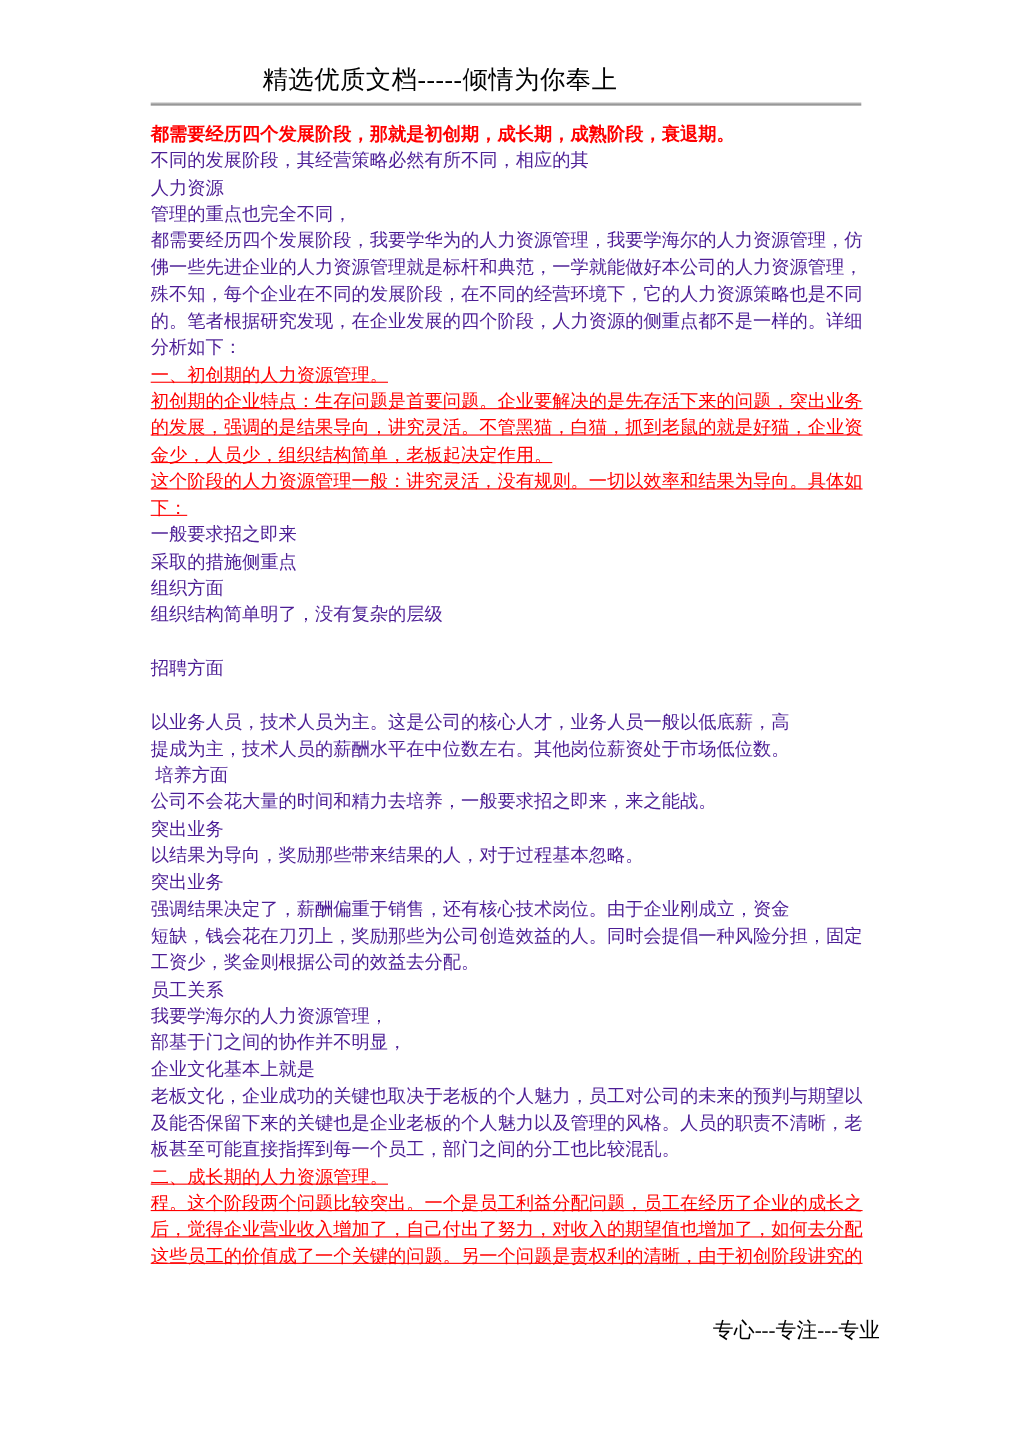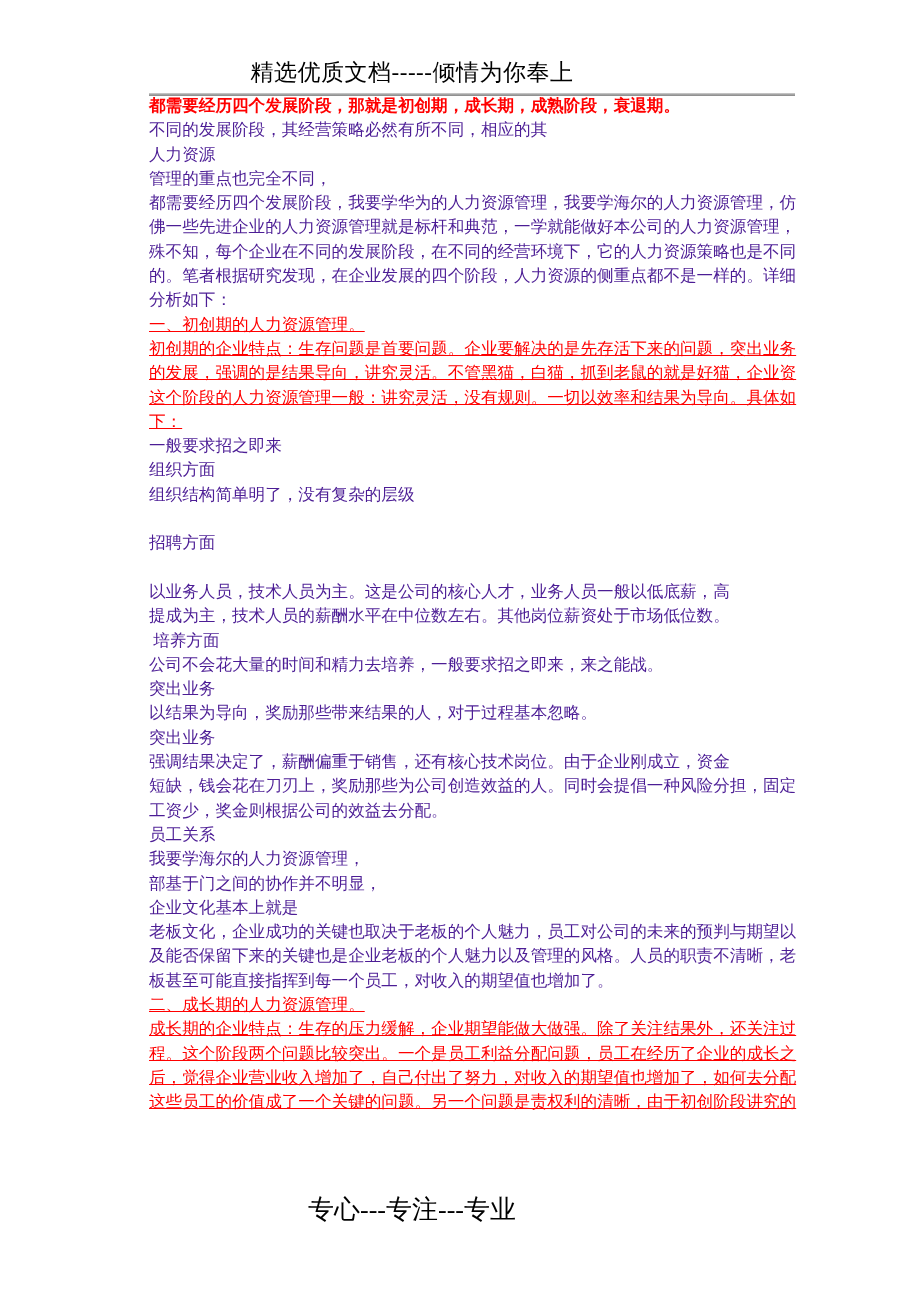--- a/index.html
+++ b/index.html
@@ -8,21 +8,20 @@
     background: #ffffff;
   }
   .page {
     position: relative;
     width: 800px;
     height: 1302px;
     background: #ffffff;
     overflow: hidden;
     font-family: "Liberation Serif", "DejaVu Serif", serif;
     color: #000000;
-    margin-left: 12px;
   }
   .doc-header-title {
     position: absolute;
     top: 58px;
     left: 0;
     width: 100%;
     text-align: center;
     font-size: 23px;
     line-height: 30px;
     color: #000000;
@@ -32,40 +31,40 @@
   .doc-header-rule {
     position: absolute;
     top: 93px;
     left: 137px;
     width: 646px;
     height: 3px;
     background: linear-gradient(to bottom, #d2d2d2 0%, #9a9a9a 60%, #8a8a8a 100%);
   }
   .doc-body {
     position: absolute;
-    top: 94px;
+    top: 110px;
     left: 137px;
     width: 660px;
   }
   .line {
     height: 24.3px;
     line-height: 24.3px;
     font-size: 16.6px;
     white-space: pre;
     color: #4c1d95;
   }
   .line.red { color: #ff0000; text-decoration: underline; }
   .line.red-bold { color: #ff0000; font-weight: bold; }
   .doc-footer-text {
     position: absolute;
     top: 1198px;
     left: 0;
     width: 100%;
-    text-align: center;
-    font-size: 26px;
+    text-align: right;
+    font-size: 19px;
     line-height: 24px;
     color: #000000;
     white-space: pre;
   }
 </style>
 </head>
 <body>
 
 <div class="page">
   <div class="doc-header-title">精选优质文档-----倾情为你奉上</div>
@@ -76,23 +75,25 @@
       <div class="line black">人力资源</div>
       <div class="line black">管理的重点也完全不同，</div>
       <div class="line black">都需要经历四个发展阶段，我要学华为的人力资源管理，我要学海尔的人力资源管理，仿</div>
       <div class="line black">佛一些先进企业的人力资源管理就是标杆和典范，一学就能做好本公司的人力资源管理，</div>
       <div class="line black">殊不知，每个企业在不同的发展阶段，在不同的经营环境下，它的人力资源策略也是不同</div>
       <div class="line black">的。笔者根据研究发现，在企业发展的四个阶段，人力资源的侧重点都不是一样的。详细</div>
       <div class="line black">分析如下：</div>
       <div class="line red">一、初创期的人力资源管理。</div>
       <div class="line red">初创期的企业特点：生存问题是首要问题。企业要解决的是先存活下来的问题，突出业务</div>
       <div class="line red">的发展，强调的是结果导向，讲究灵活。不管黑猫，白猫，抓到老鼠的就是好猫，企业资</div>
+      <div class="line red">金少，人员少，组织结构简单，老板起决定作用。</div>
       <div class="line red">这个阶段的人力资源管理一般：讲究灵活，没有规则。一切以效率和结果为导向。具体如</div>
       <div class="line red">下：</div>
       <div class="line black">一般要求招之即来</div>
+      <div class="line black">采取的措施侧重点</div>
       <div class="line black">组织方面</div>
       <div class="line black">组织结构简单明了，没有复杂的层级</div>
       <div class="line black"></div>
       <div class="line black">招聘方面</div>
       <div class="line black"></div>
       <div class="line black">以业务人员，技术人员为主。这是公司的核心人才，业务人员一般以低底薪，高</div>
       <div class="line black">提成为主，技术人员的薪酬水平在中位数左右。其他岗位薪资处于市场低位数。</div>
       <div class="line black"> 培养方面</div>
       <div class="line black">公司不会花大量的时间和精力去培养，一般要求招之即来，来之能战。</div>
       <div class="line black">突出业务</div>
@@ -100,21 +101,20 @@
       <div class="line black">突出业务</div>
       <div class="line black">强调结果决定了，薪酬偏重于销售，还有核心技术岗位。由于企业刚成立，资金</div>
       <div class="line black">短缺，钱会花在刀刃上，奖励那些为公司创造效益的人。同时会提倡一种风险分担，固定</div>
       <div class="line black">工资少，奖金则根据公司的效益去分配。</div>
       <div class="line black">员工关系</div>
       <div class="line black">我要学海尔的人力资源管理，</div>
       <div class="line black">部基于门之间的协作并不明显，</div>
       <div class="line black">企业文化基本上就是</div>
       <div class="line black">老板文化，企业成功的关键也取决于老板的个人魅力，员工对公司的未来的预判与期望以</div>
       <div class="line black">及能否保留下来的关键也是企业老板的个人魅力以及管理的风格。人员的职责不清晰，老</div>
-      <div class="line black">板甚至可能直接指挥到每一个员工，对收入的期望值也增加了。</div>
+      <div class="line black">板甚至可能直接指挥到每一个员工，部门之间的分工也比较混乱。</div>
       <div class="line red">二、成长期的人力资源管理。</div>
-      <div class="line red">成长期的企业特点：生存的压力缓解，企业期望能做大做强。除了关注结果外，还关注过</div>
       <div class="line red">程。这个阶段两个问题比较突出。一个是员工利益分配问题，员工在经历了企业的成长之</div>
       <div class="line red">后，觉得企业营业收入增加了，自己付出了努力，对收入的期望值也增加了，如何去分配</div>
       <div class="line red">这些员工的价值成了一个关键的问题。另一个问题是责权利的清晰，由于初创阶段讲究的</div>
     </div>
   <div class="doc-footer-text">专心---专注---专业</div>
 </div>
 
 </body></html>

